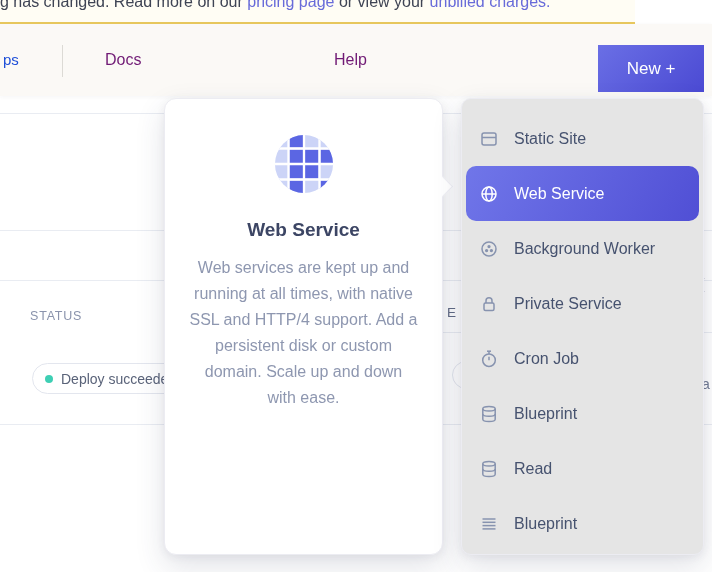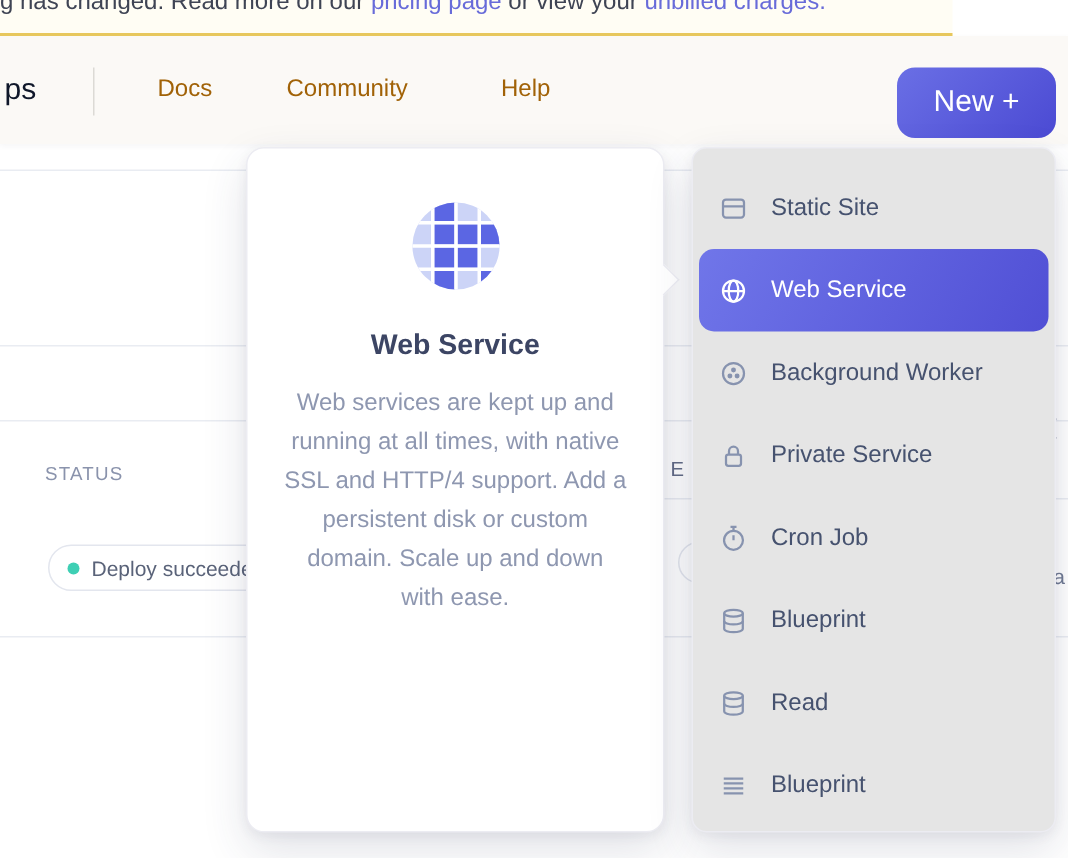--- a/index.html
+++ b/index.html
@@ -11,28 +11,28 @@
   .banner { position:absolute; left:0; top:0; width:635px; height:24px;
             background:#fffdf4; border-bottom:2px solid #e7c75d; overflow:hidden; z-index:5; }
   .banner-inner { position:absolute; left:0; top:-7px; white-space:nowrap;
                   font-size:16px; color:#3f4454; }
   .banner-inner a { color:#686bd9; text-decoration:none; }
   .banner-close { position:absolute; left:652px; top:-6px; font-size:16px; color:#3a3f4e; cursor:pointer; }
 
   
   .nav { position:absolute; left:0; top:24px; width:712px; height:72px;
          background:#fbf9f6; box-shadow:0 1px 4px rgba(60,60,80,0.05); z-index:4; }
-  .nav-frag { position:absolute; left:3px; top:0; line-height:72px; font-size:20px; color:#0f172a; }
+  .nav-frag { position:absolute; left:3px; top:0; line-height:72px; font-size:15px; color:#1d4ed8; }
   .nav-divider { position:absolute; left:62px; top:21px; width:1px; height:32px; background:#dcdad5; }
-  .nav-link { position:absolute; top:0; line-height:72px; font-size:16px; color:#a16207; cursor:pointer; }
+  .nav-link { position:absolute; top:0; line-height:72px; font-size:16px; color:#701a75; cursor:pointer; }
   .nav-docs { left:105px; } .nav-community { left:191px; } .nav-help { left:334px; }
   .new-btn { position:absolute; left:598px; top:21px; width:106px; height:47px;
-             border:none; border-radius:12px; cursor:pointer;
+             border:none; border-radius:0; cursor:pointer;
              background:linear-gradient(135deg,#6a6fe5 0%,#4b4ad3 100%);
-             color:#ffffff; font-size:20px; font-family:inherit;
+             color:#ffffff; font-size:17px; font-family:inherit;
              display:flex; align-items:center; justify-content:center; }
 
   
   .bg-line { position:absolute; left:0; width:712px; height:1px; background:#e9ecf2; z-index:1; }
   .bg-line-part { position:absolute; height:1px; background:#e9ecf2; z-index:1; }
   .col-header { position:absolute; font-size:12.5px; font-weight:500; letter-spacing:0.8px;
                 color:#8a93ac; z-index:1; }
   .status-badge { position:absolute; left:32px; top:363px; height:31px; z-index:1;
                   display:flex; align-items:center; gap:8px; padding:0 12px;
                   background:#ffffff; border:1px solid #e3e6ee; border-radius:16px;
@@ -94,21 +94,20 @@
 
   <div class="banner">
     <div class="banner-inner"><span>g has changed. Read more on our </span><a>pricing page</a><span> or view your </span><a>unbilled charges.</a></div>
     <span class="banner-close">✕</span>
   </div>
 
   <div class="nav">
     <span class="nav-frag">ps</span>
     <span class="nav-divider"></span>
     <span class="nav-link nav-docs">Docs</span>
-    <span class="nav-link nav-community">Community</span>
     <span class="nav-link nav-help">Help</span>
     <button class="new-btn">New +</button>
   </div>
 
   <div class="popover">
     <div class="popover-arrow"></div>
     <div class="popover-globe">
       <svg width="62" height="62" viewBox="0 0 64 64">
         <defs>
             <clipPath id="gclip">

